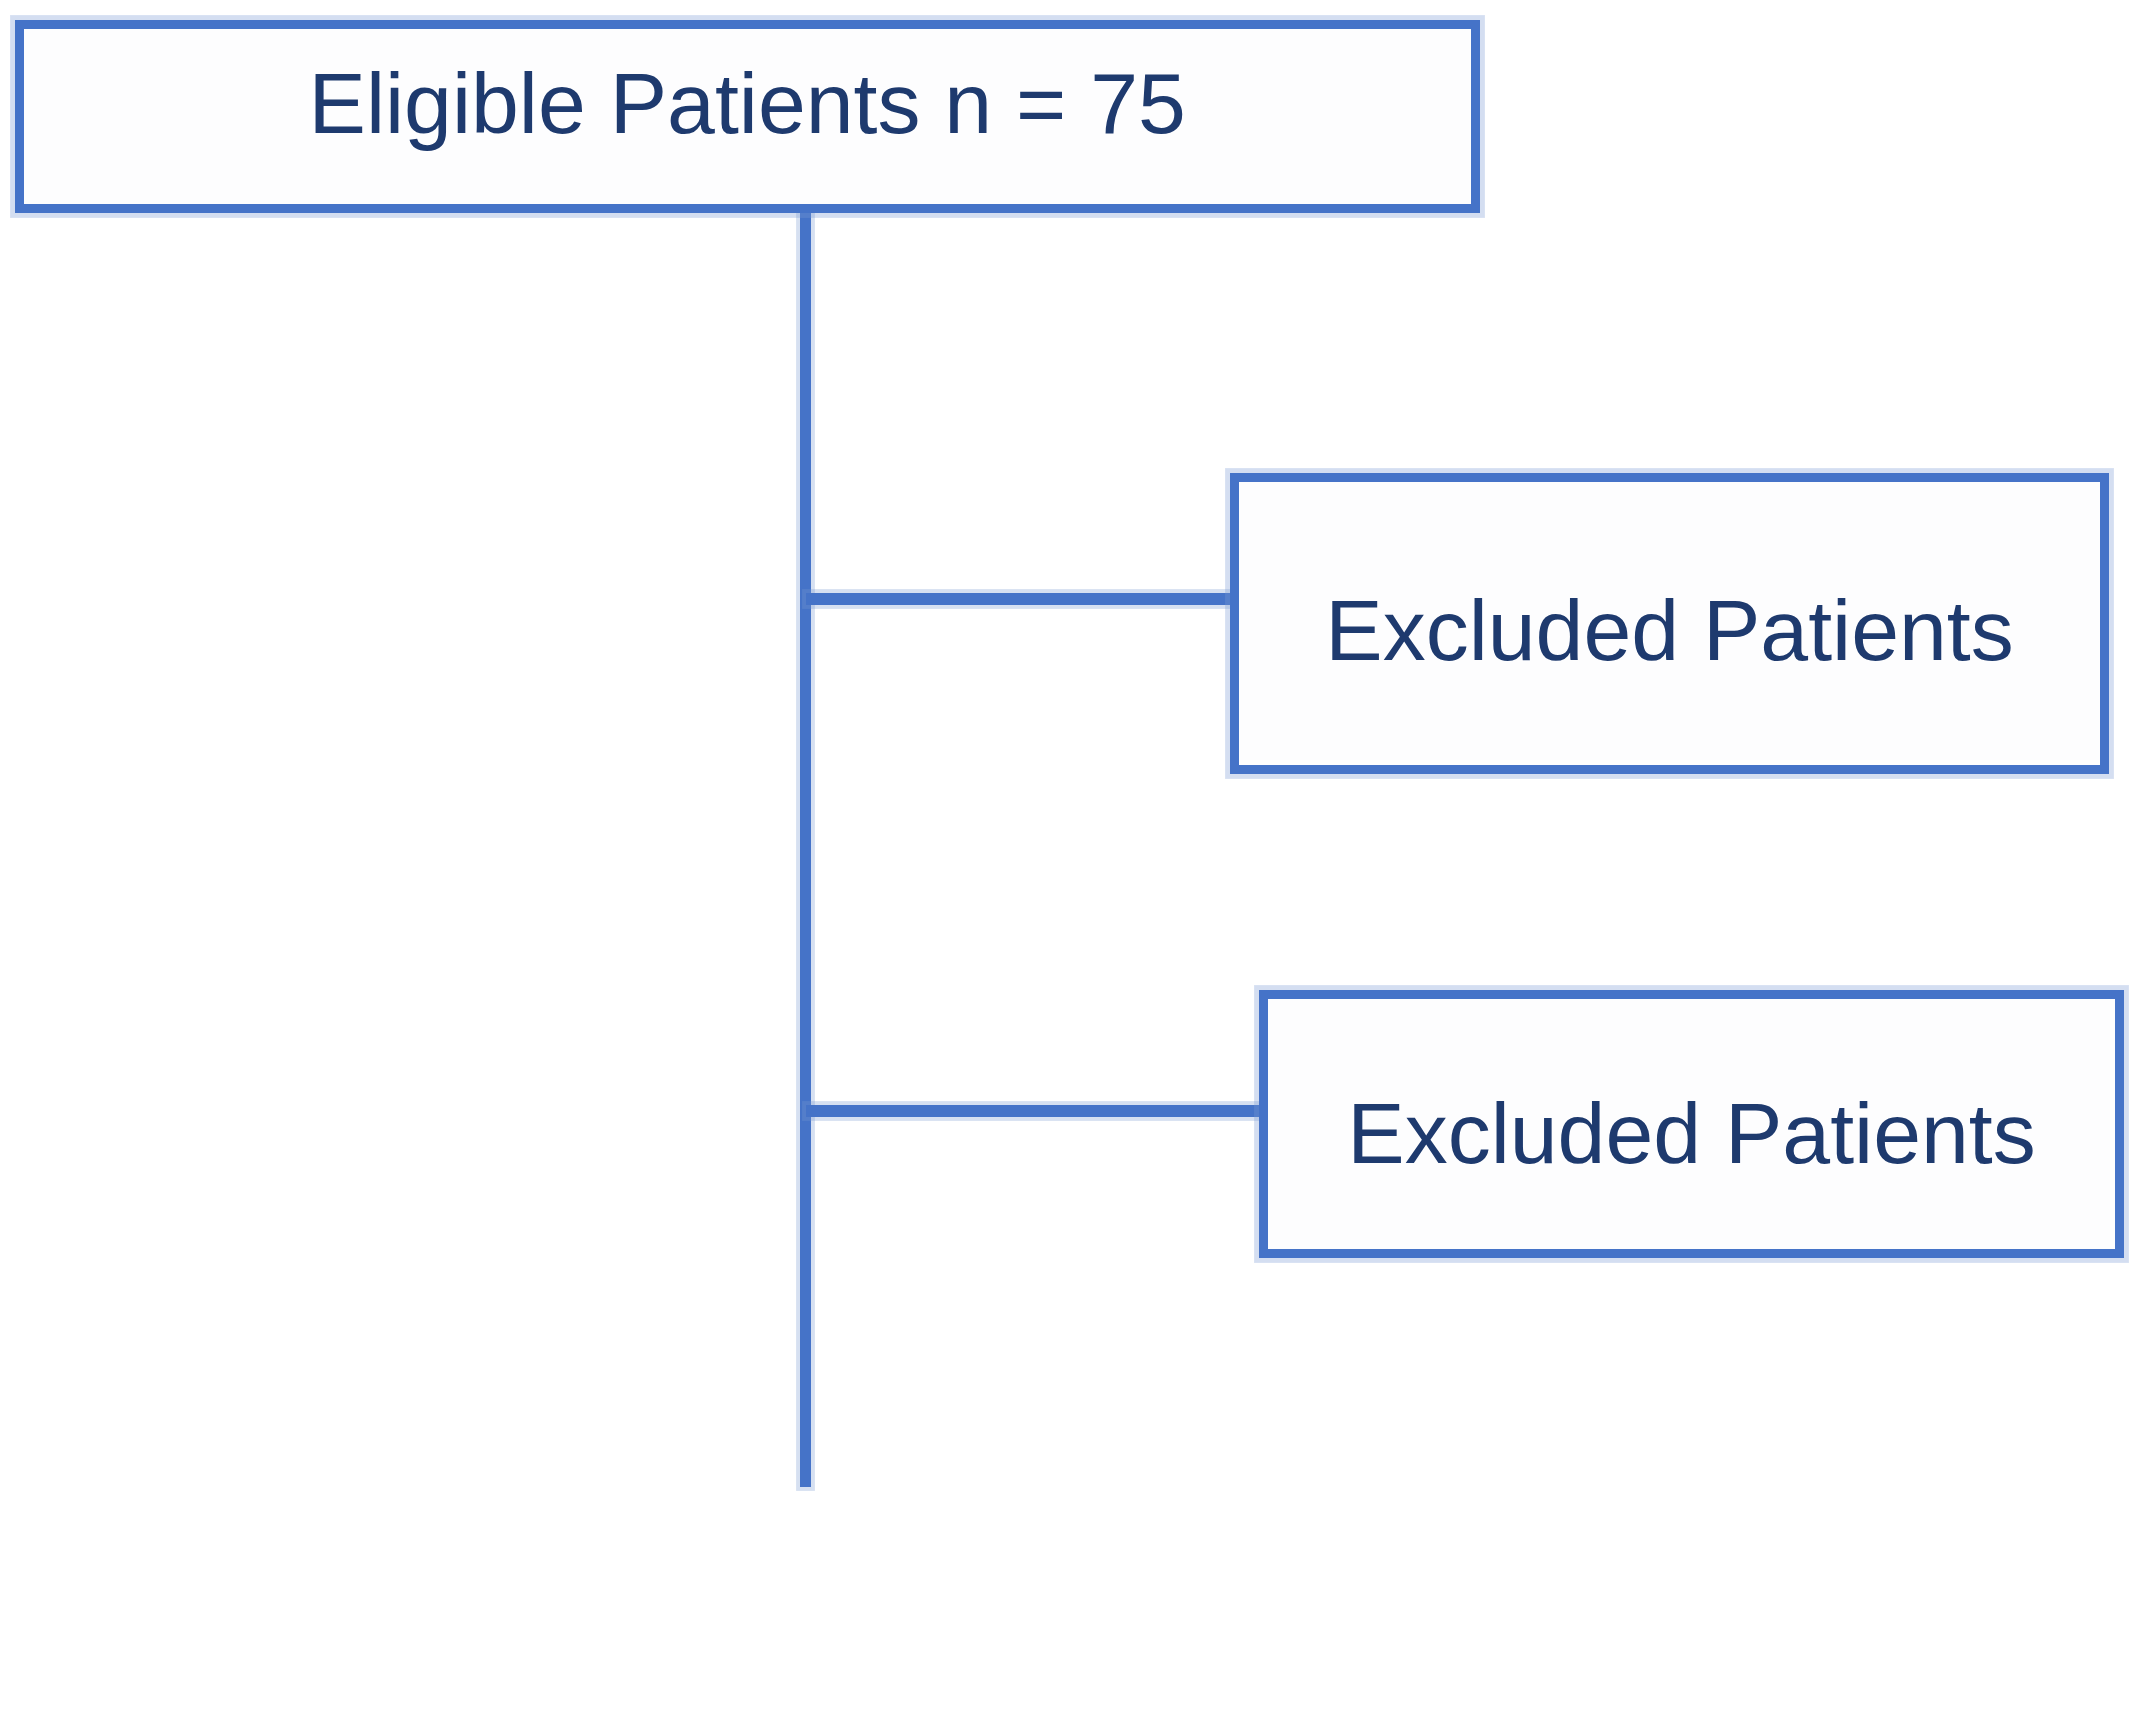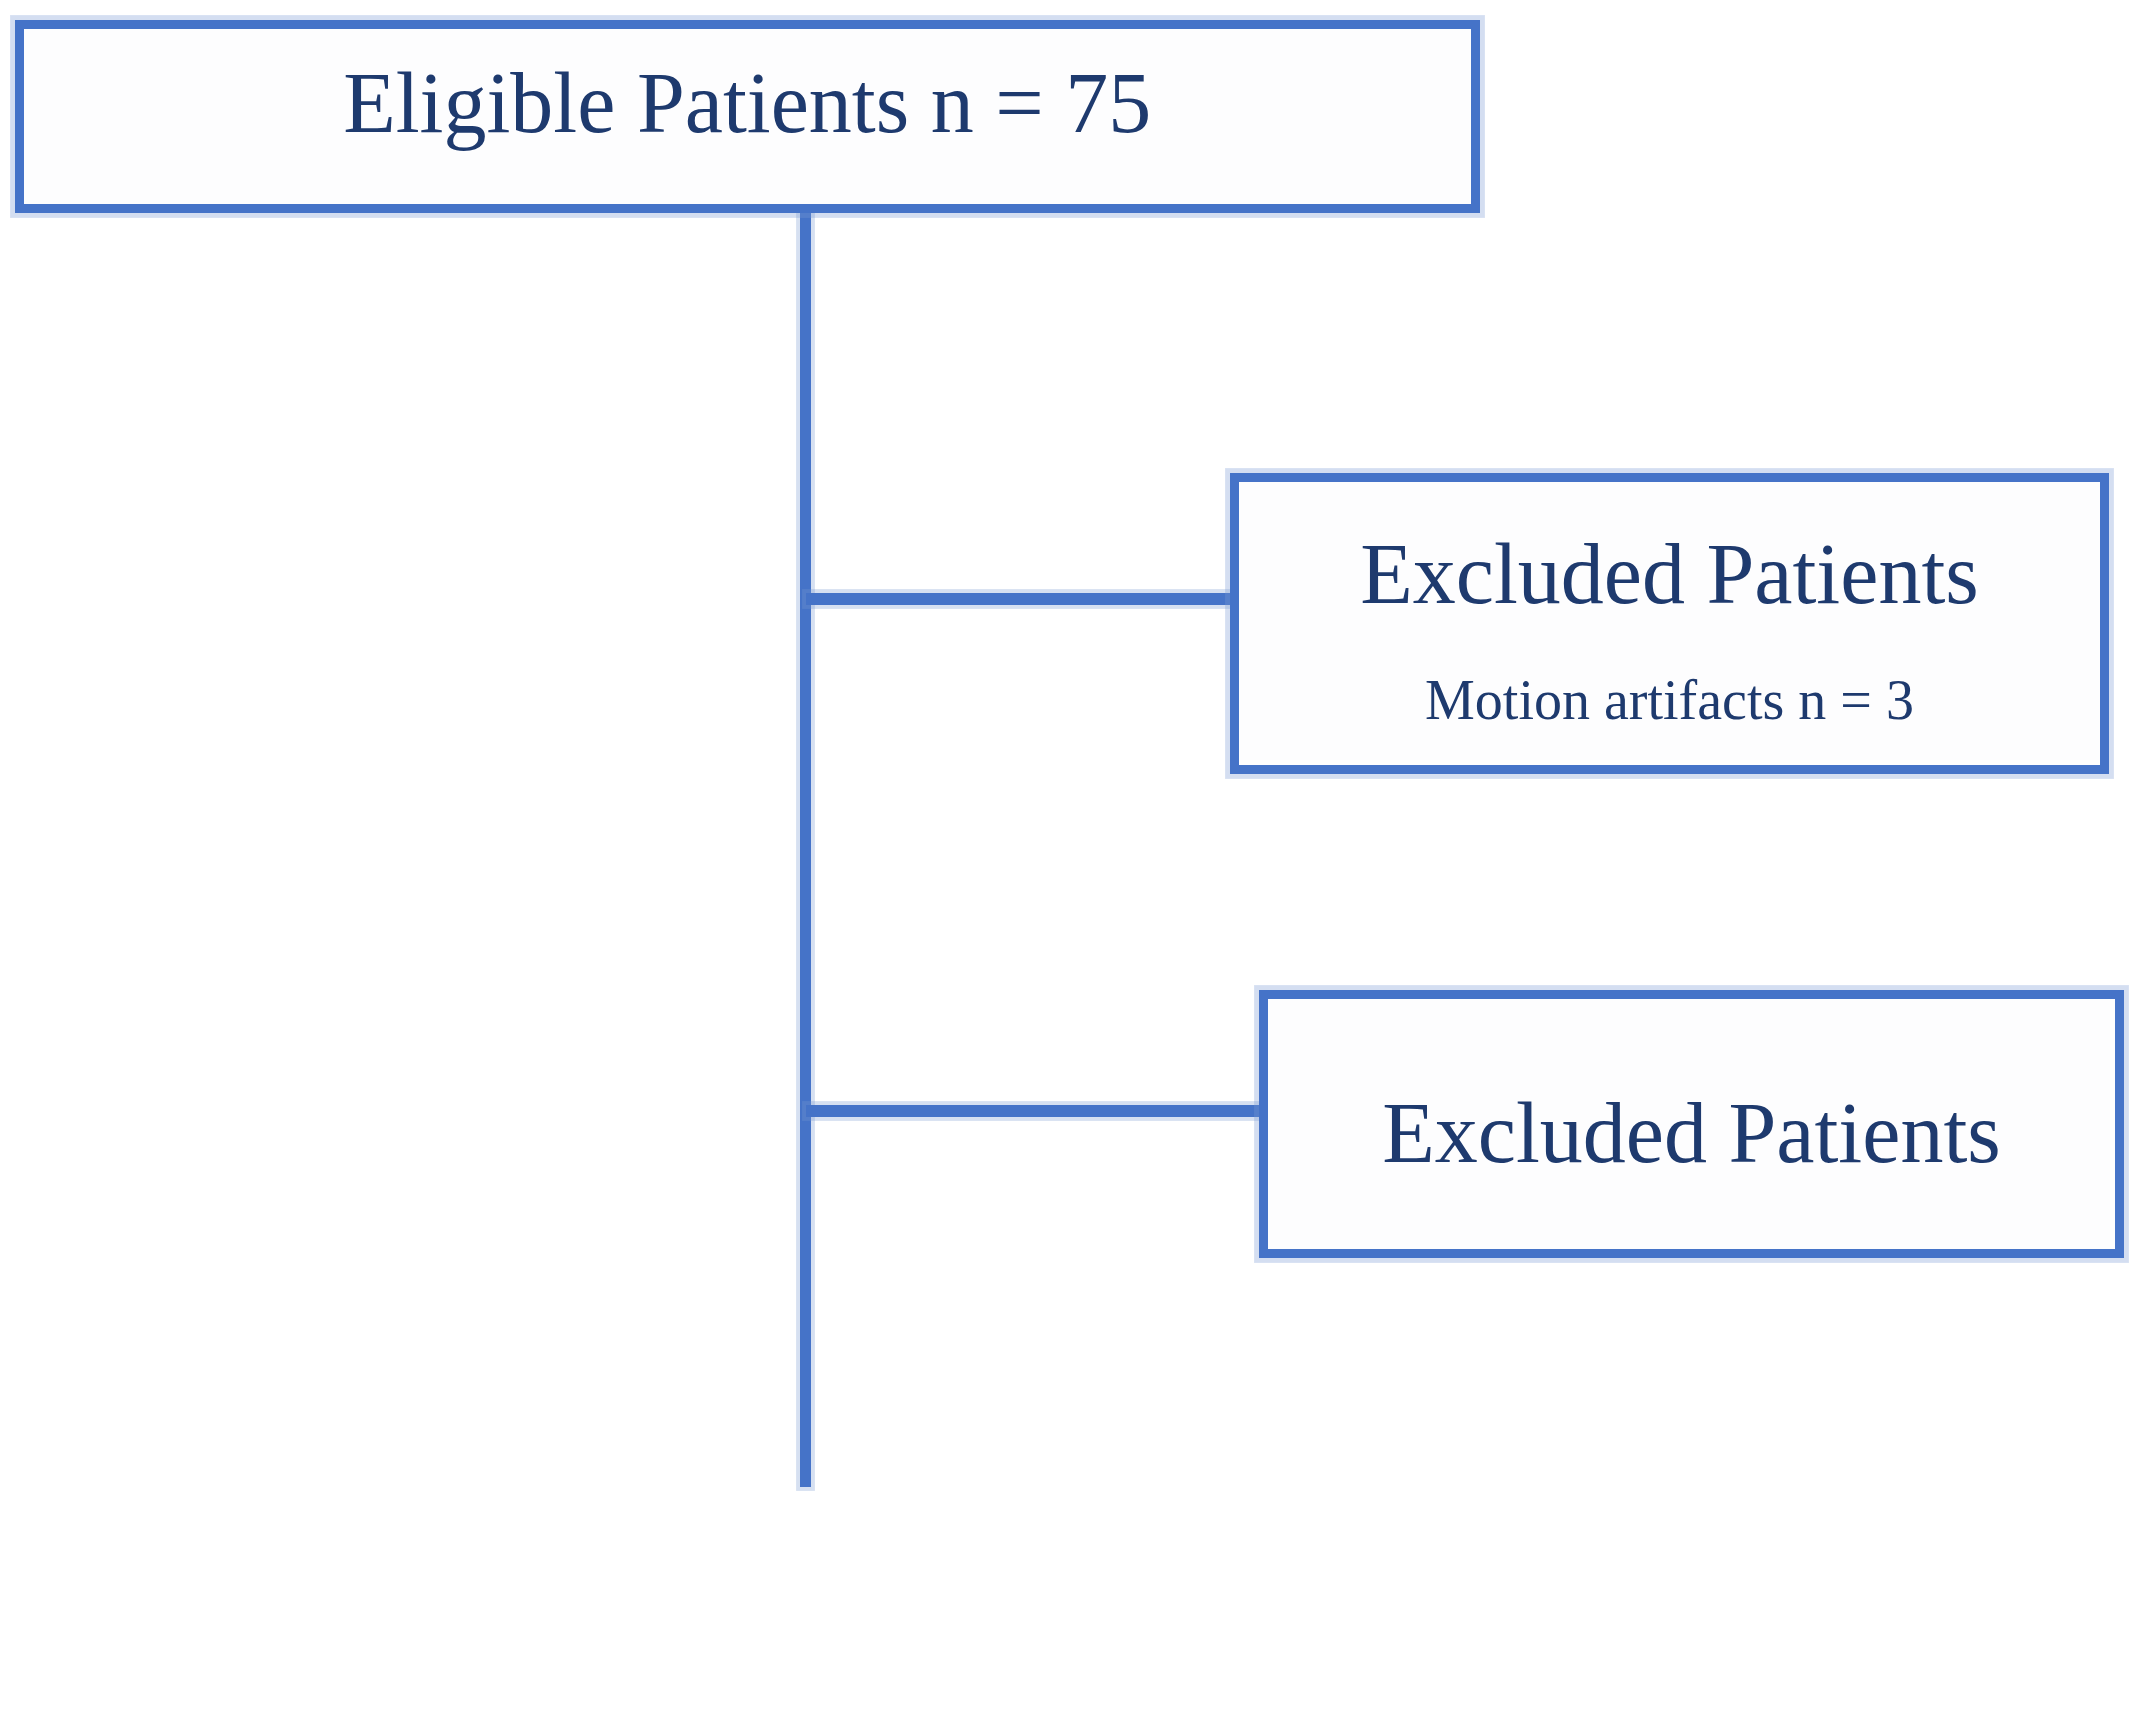--- a/index.html
+++ b/index.html
@@ -6,21 +6,21 @@
     margin: 0;
     padding: 0;
     background: #ffffff;
   }
   #canvas {
     position: relative;
     width: 2151px;
     height: 1720px;
     background: var(--bg, #ffffff);
     overflow: hidden;
-    font-family: Liberation Serif, serif;
+    font-family: Liberation Sans, sans-serif;
   }
   .flow-box {
     position: absolute;
     box-sizing: border-box;
     background: #fdfdfe;
     border: 9.8px solid var(--blue, #4573c8);
     box-shadow: 0 0 0 4.9px rgba(120, 152, 210, 0.32);
     display: flex;
     flex-direction: column;
     align-items: center;
@@ -57,21 +57,20 @@
   <div class="flow-line" id="line-main-vertical"></div>
   <div class="flow-line" id="line-connector-1"></div>
   <div class="flow-line" id="line-connector-2"></div>
 
   <div class="flow-box" id="box-eligible">
     <div class="box-label">Eligible Patients n = 75</div>
   </div>
 
   <div class="flow-box" id="box-excluded-1">
     <div class="box-title">Excluded Patients</div>
-    <div class="box-detail">Motion artifacts n = 3</div>
   </div>
 
   <div class="flow-box" id="box-excluded-2">
     <div class="box-title">Excluded Patients</div>
   </div>
 
 
 </div>
 
 

